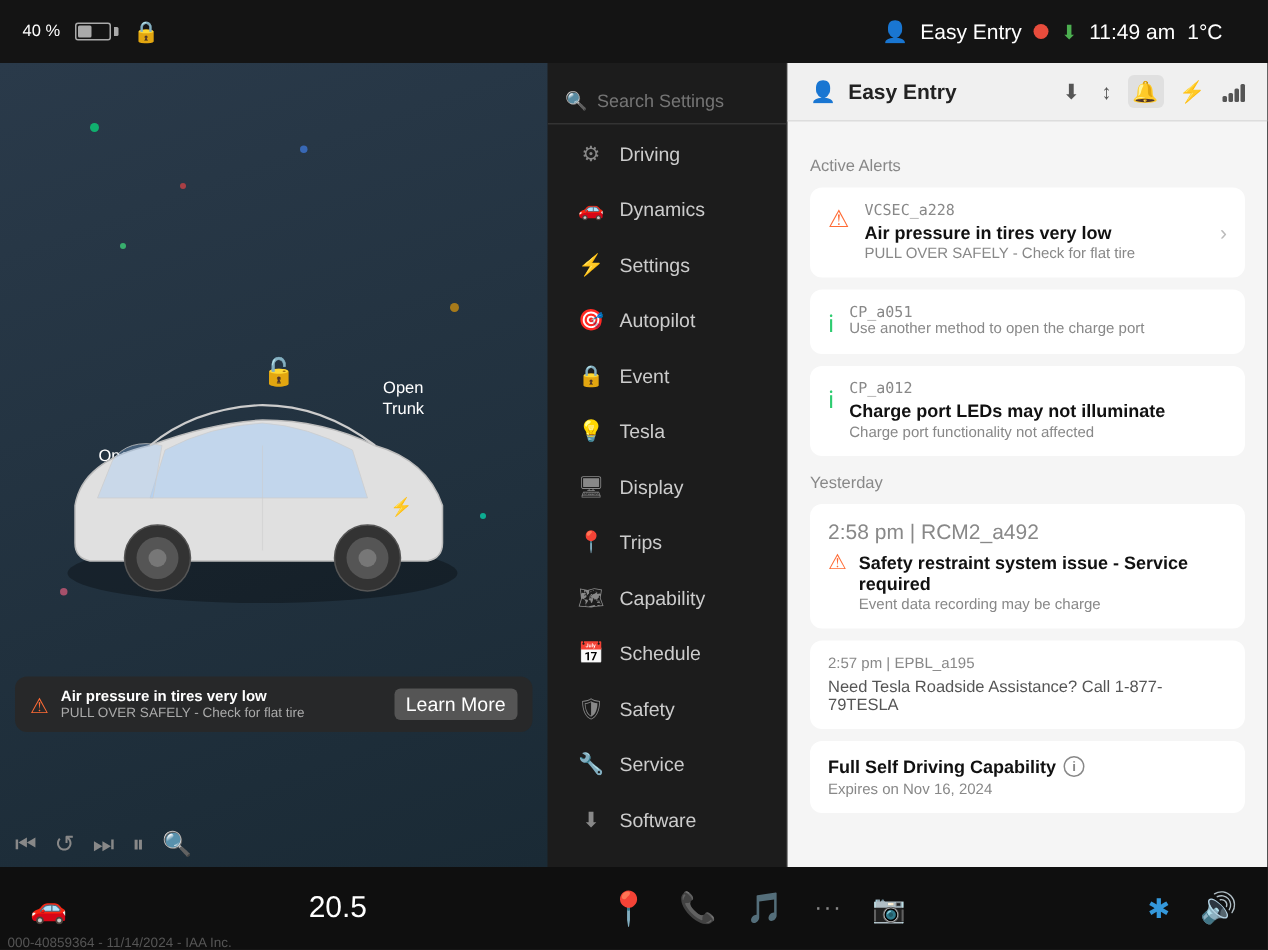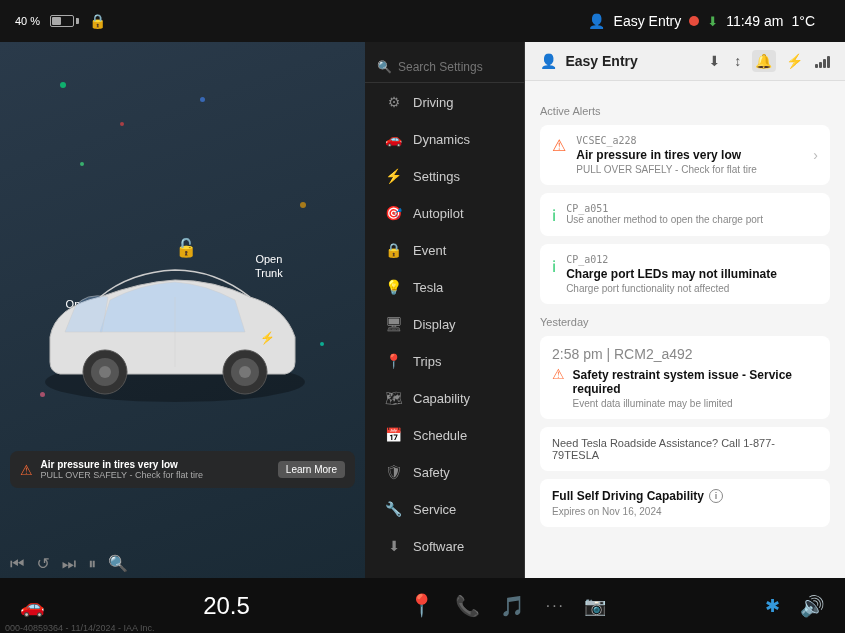--- a/index.html
+++ b/index.html
@@ -88,21 +88,21 @@
       color: #aaa;
       font-size: 9px;
     }
 
     .learn-more-btn {
       background: #555;
       color: white;
       border: none;
       border-radius: 4px;
       padding: 3px 8px;
-      font-size: 10px;
+      font-size: 13px;
       cursor: pointer;
       white-space: nowrap;
     }
 
     
     .loading-error {
       position: absolute;
       bottom: 50px;
       left: 10px;
       display: flex;
@@ -542,21 +542,21 @@
     }
 
     .taskbar-center {
       display: flex;
       align-items: center;
       gap: 5px;
     }
 
     .speed-display {
       color: white;
-      font-size: 24px;
+      font-size: 20px;
       font-weight: 300;
     }
 
     .taskbar-nav {
       display: flex;
       align-items: center;
       gap: 20px;
     }
 
     .taskbar-right {
@@ -800,27 +800,28 @@
         </div>
 
       <div class="section-label">Yesterday</div>
       <div id="yesterday-items-container">
           <div class="yesterday-item">
       <div class="yesterday-time">2:58 pm | RCM2_a492</div>
       <div class="yesterday-row">
         <span class="yesterday-icon">⚠</span>
         <div>
           <div class="alert-title">Safety restraint system issue - Service required</div>
-          <div class="alert-subtitle">Event data illuminate may be limited</div>
+          <div class="alert-subtitle">Event data recording may be charge</div>
         </div>
       </div>
     </div>
         </div>
 
       <div class="service-note">
+        <div style="font-size:10px;color:#888;margin-bottom:4px;">2:57 pm | EPBL_a195</div>
         <div>Need Tesla Roadside Assistance? Call 1-877-79TESLA</div>
       </div>
 
       <div class="fsd-section">
         <div class="fsd-title">
           <span>Full Self Driving Capability</span>
           <span class="info-circle">i</span>
         </div>
         <div class="fsd-expire">Expires on Nov 16, 2024</div>
       </div>

